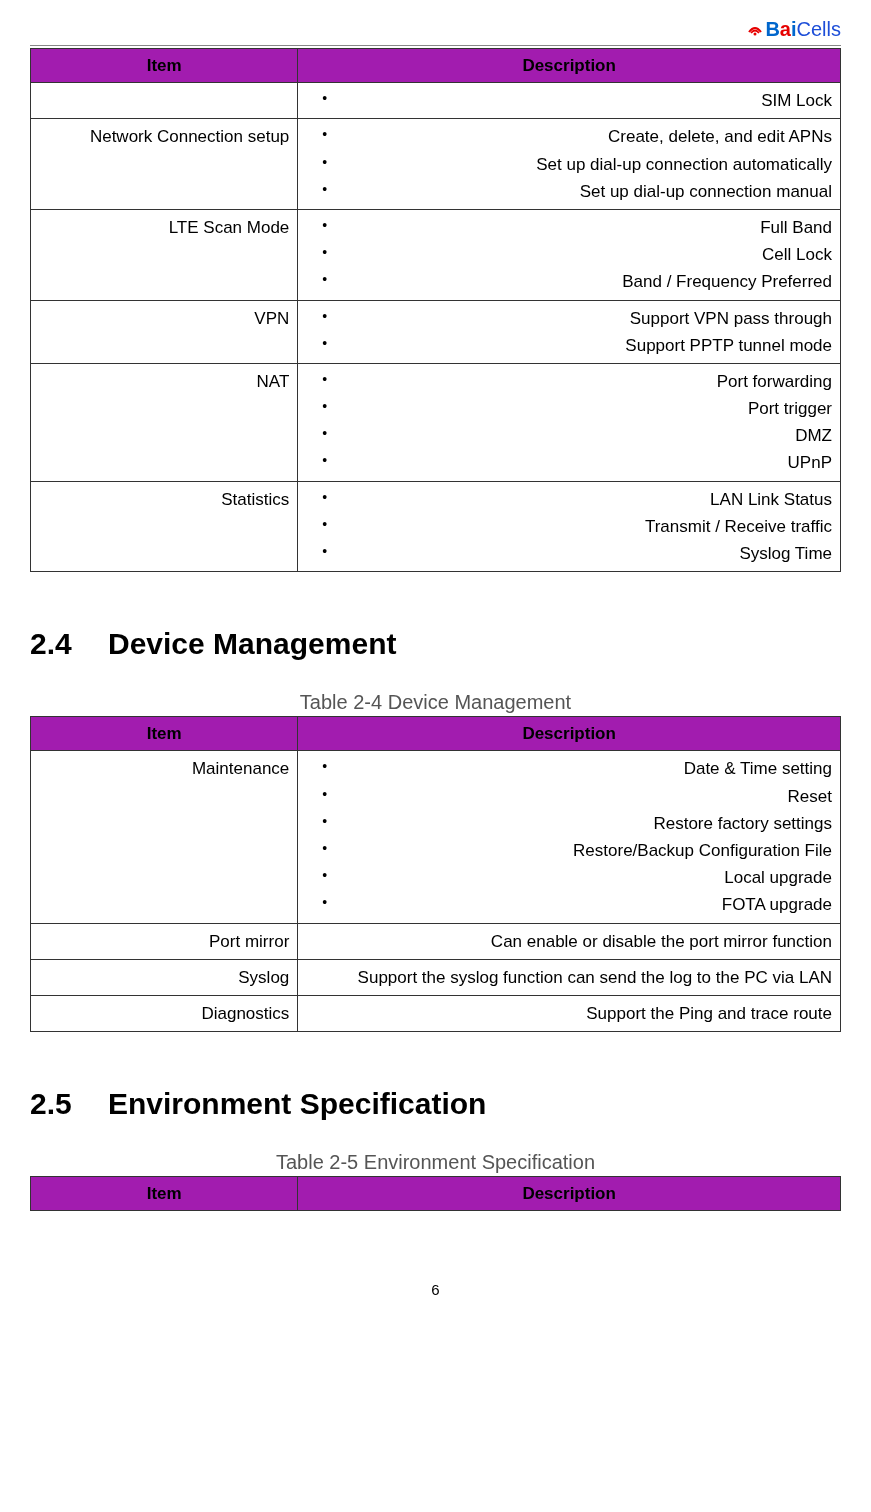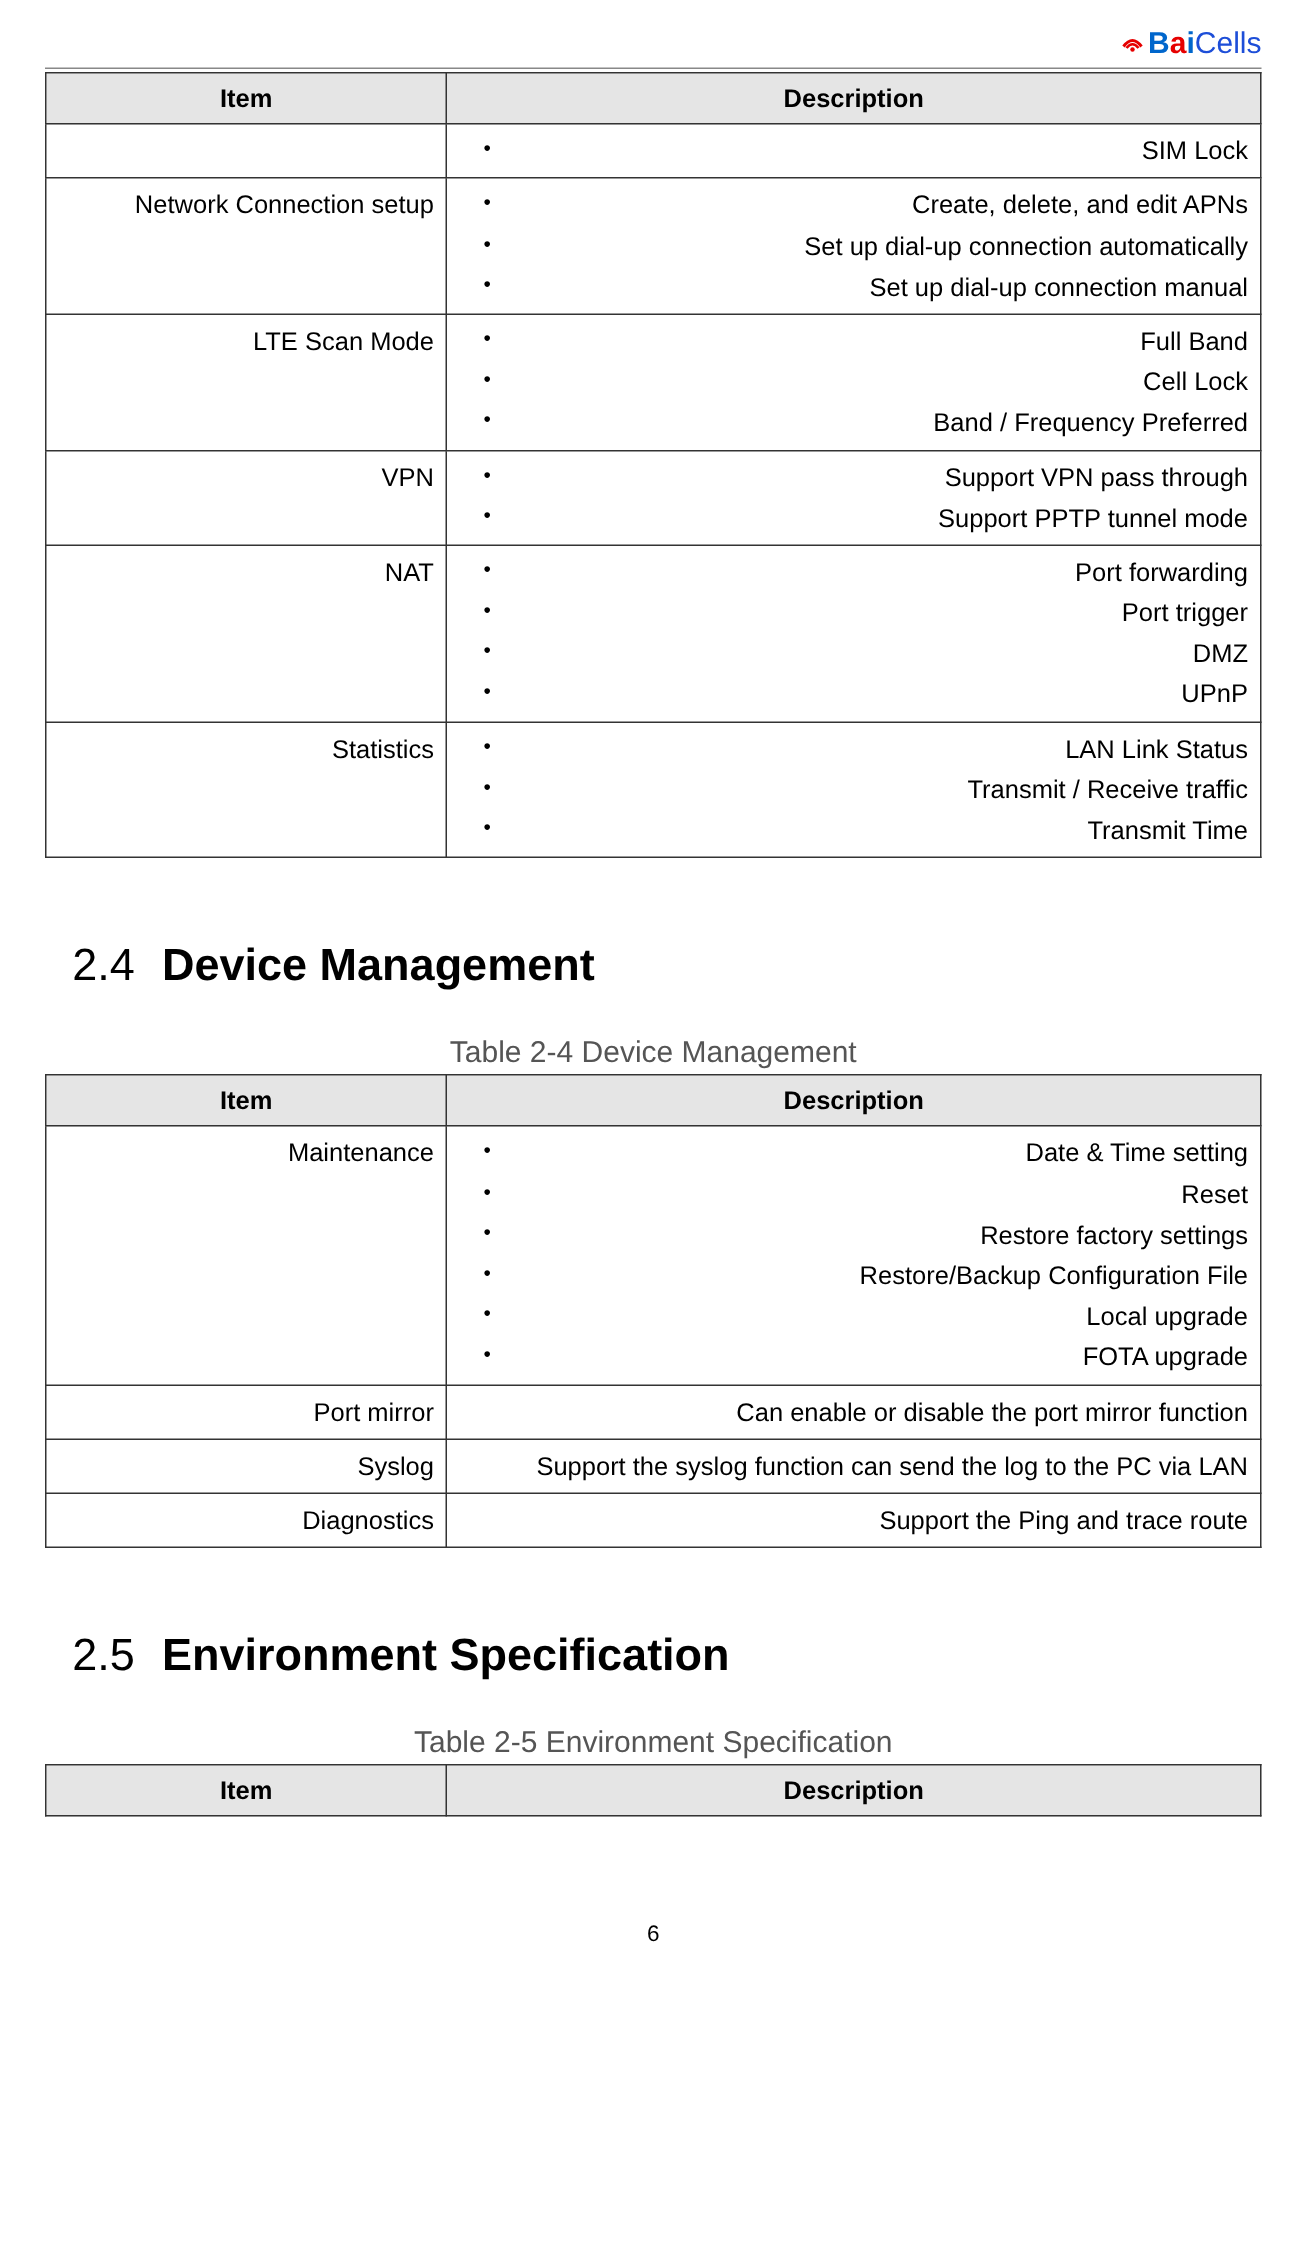--- a/index.html
+++ b/index.html
@@ -54,21 +54,21 @@
     }
     th, td {
       border: 1px solid #333;
       padding: 4px 8px;
       text-align: right;
       vertical-align: top;
       font-size: 17px;
       line-height: 1.6;
     }
     th {
-      background: #e5e5e5;
+      background: #a21caf;
       font-weight: bold;
       text-align: center;
       padding: 3px 8px;
     }
     .col-item {
       width: 33%;
     }
     .col-desc {
       width: 67%;
     }
@@ -88,22 +88,21 @@
     .section-heading {
       font-size: 30px;
       font-weight: bold;
       margin-top: 55px;
       margin-bottom: 30px;
       font-family: Arial, sans-serif;
     }
     .section-num {
       display: inline-block;
       width: 78px;
-      font-weight: normal;
-      text-align: center;
+      font-weight: bold;
     }
     .table-caption {
       text-align: center;
       font-size: 20px;
       color: #555;
       margin-bottom: 2px;
     }
     .page-number {
       text-align: center;
       font-size: 15px;
@@ -189,21 +188,21 @@
           <li>UPnP</li>
         </ul>
       </td>
     </tr>
     <tr>
       <td>Statistics</td>
       <td>
         <ul class="bullet-list">
           <li>LAN Link Status</li>
           <li>Transmit / Receive traffic</li>
-          <li>Transmit Time</li>
+          <li>Syslog Time</li>
         </ul>
       </td>
     </tr>
   </tbody>
 </table>
 
 <h2 class="section-heading">
   <span class="section-num">2.4</span><span>Device Management</span>
 </h2>
 

